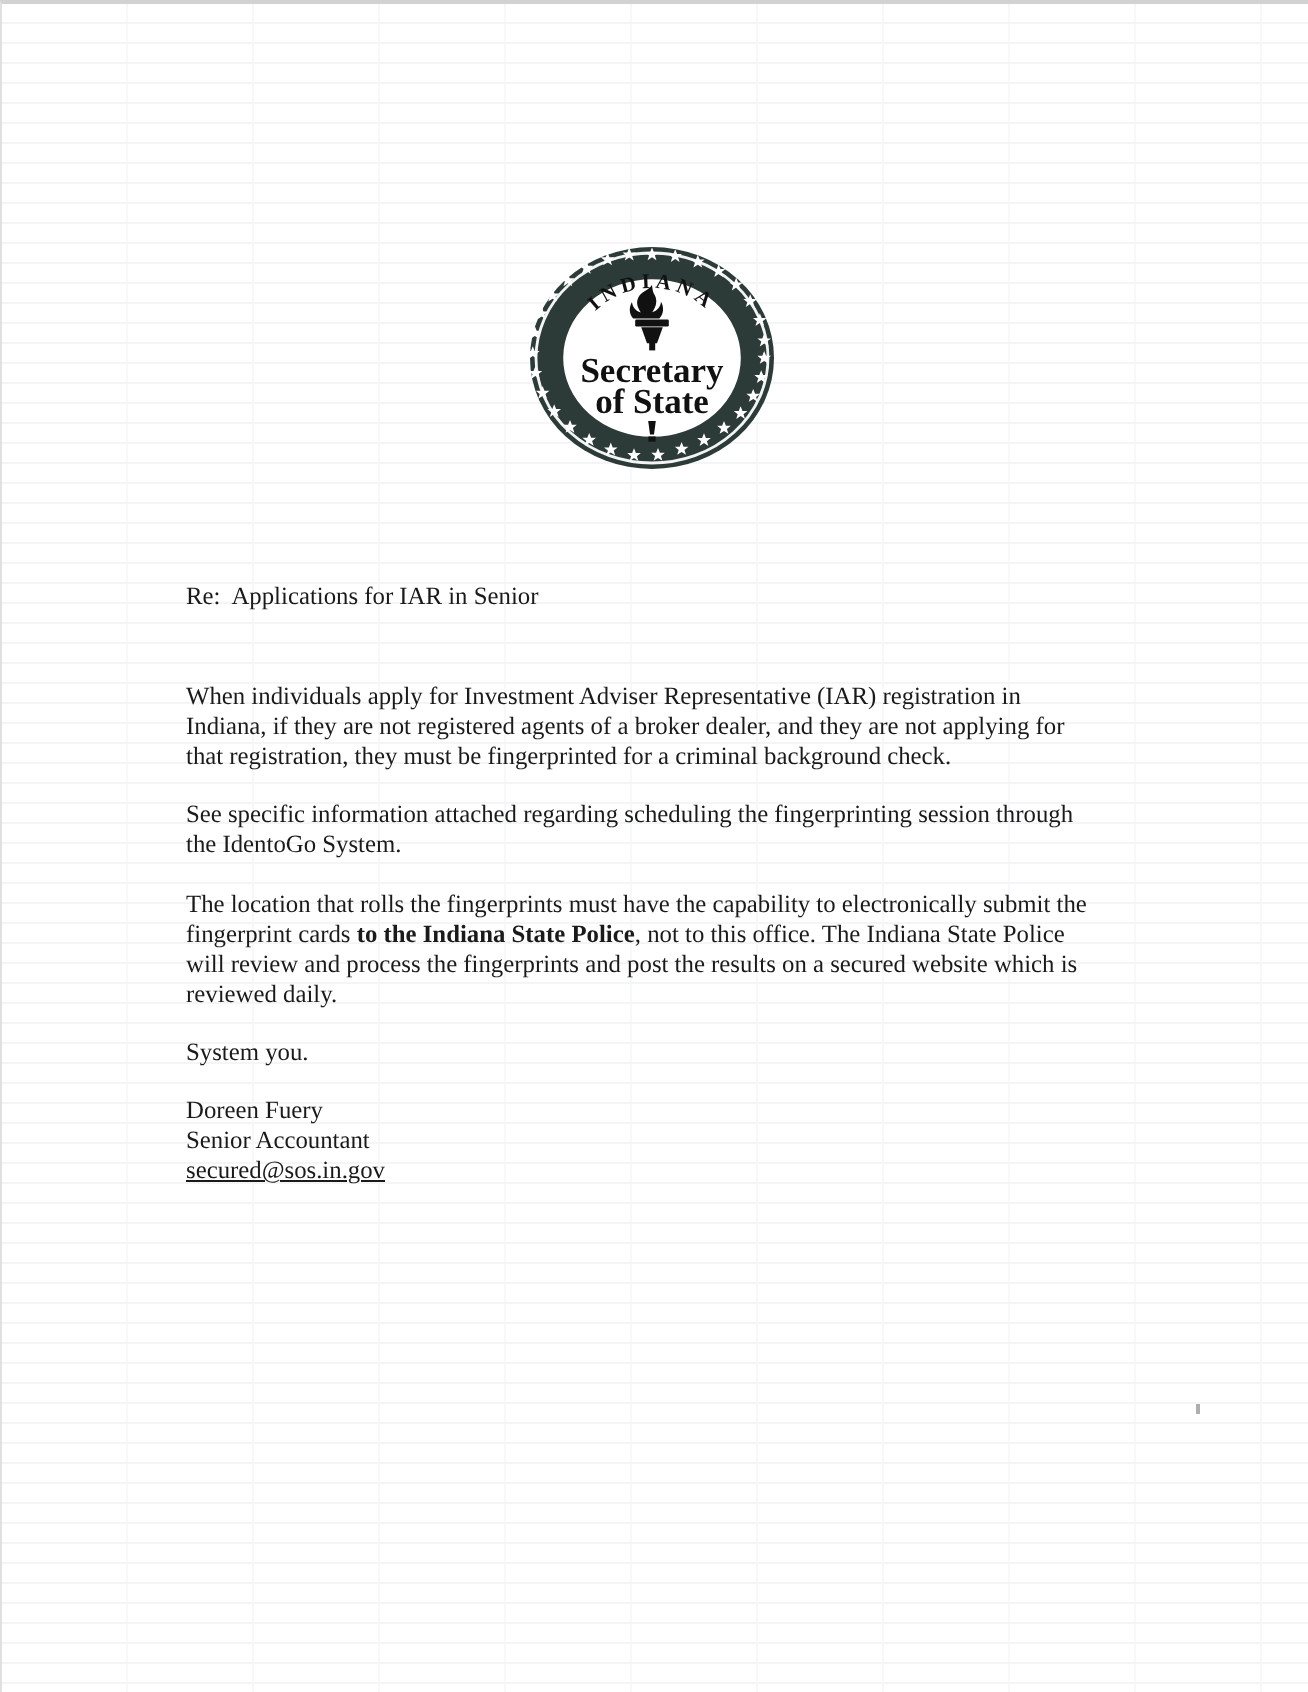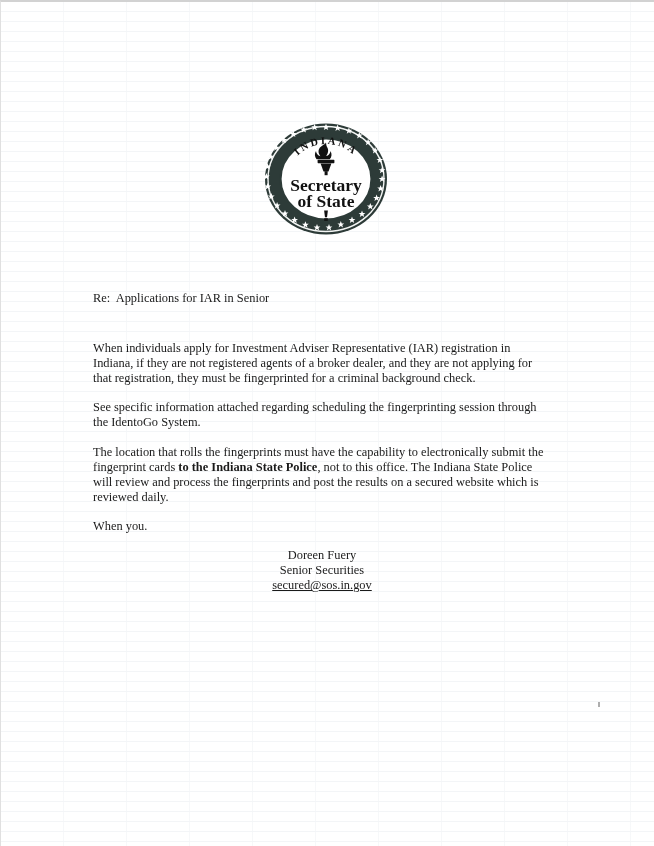--- a/index.html
+++ b/index.html
@@ -77,21 +77,21 @@
   }
   .para {
     margin: 0 0 14px 0;
   }
   .thanks {
     margin: 0 0 14px 0;
   }
   .sig-block {
     margin: 0;
   }
-  .sig-line { display: block; text-align: center; }
+  .sig-line { display: block; }
   .strong-underline {
     font-weight: bold;
   }
   .email-link {
     text-decoration: underline;
     color: #1a1a1a;
   }
 
   
   .speck {
@@ -197,25 +197,25 @@
   <div class="letter">
 
     <div class="re-line">Re:  Applications for IAR in Senior</div>
 
     <p class="para">When individuals apply for Investment Adviser Representative (IAR) registration in Indiana, if they are not registered agents of a broker dealer, and they are not applying for that registration, they must be fingerprinted for a criminal background check.</p>
 
     <p class="para">See specific information attached regarding scheduling the fingerprinting session through the IdentoGo System.</p>
 
     <p class="para"><span>The location that rolls the fingerprints must have the capability to electronically submit the fingerprint cards </span><span class="strong-underline">to the Indiana State Police</span><span>, not to this office.  The Indiana State Police will review and process the fingerprints and post the results on a secured website which is reviewed daily.</span></p>
 
-    <p class="thanks">When you.</p>
+    <p class="thanks">System you.</p>
 
     <div class="sig-block">
       <span class="sig-line">Doreen Fuery</span>
-      <span class="sig-line">Senior Securities</span>
+      <span class="sig-line">Senior Accountant</span>
       <span class="sig-line email-link">secured@sos.in.gov</span>
     </div>
 
   </div>
 
   <div class="speck"></div>
 
 </div>
 
 </body></html>

